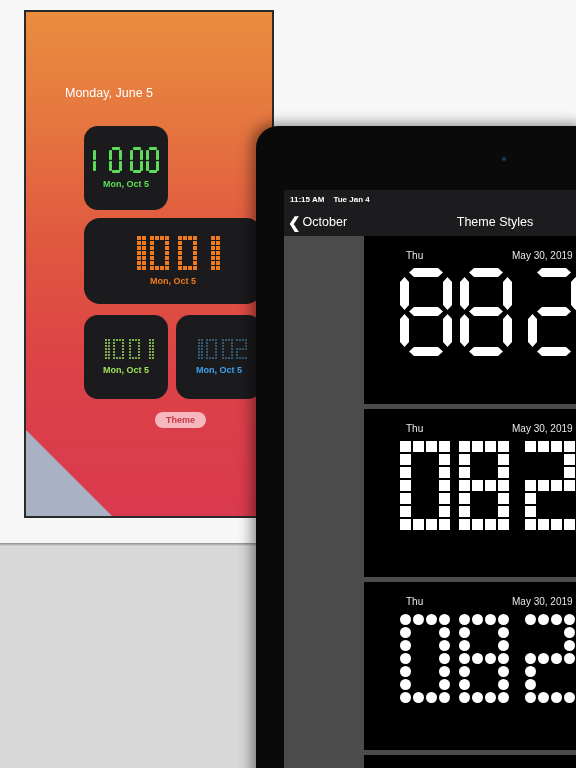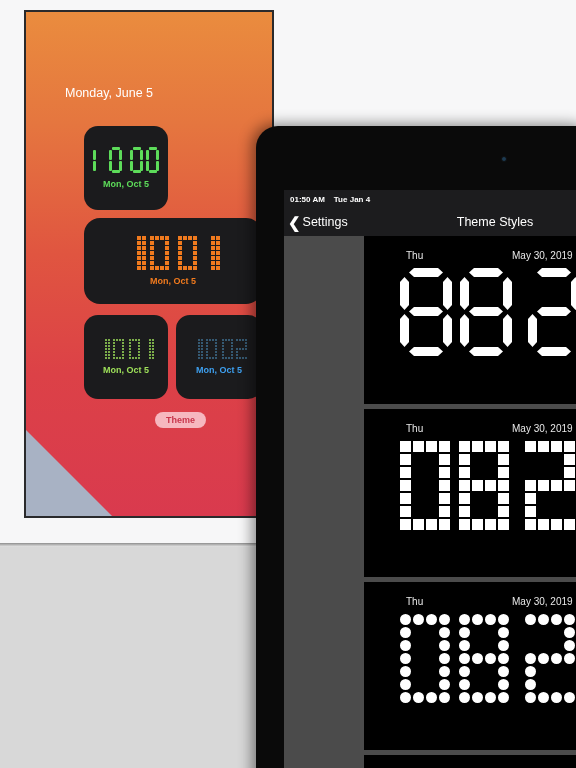--- a/index.html
+++ b/index.html
@@ -598,28 +598,28 @@
 
   <button id="edit-button">Theme</button>
 </div>
 
 <div id="ipad">
   <div id="ipad-camera"></div>
 
   <div id="ipad-screen">
 
     <div id="status-bar">
-      <span>01:50 AM</span>
+      <span>11:15 AM</span>
       <span>Tue Jan 4</span>
     </div>
 
     <div id="nav-bar">
       <button id="back-button">
         <span id="back-chevron">❮</span>
-        <span>Settings</span>
+        <span>October</span>
       </button>
       <div id="nav-title">Theme Styles</div>
     </div>
 
     <div id="split-body">
       <div id="ipad-sidebar"></div>
 
       <div id="theme-list">
 
         <div class="theme-row">

